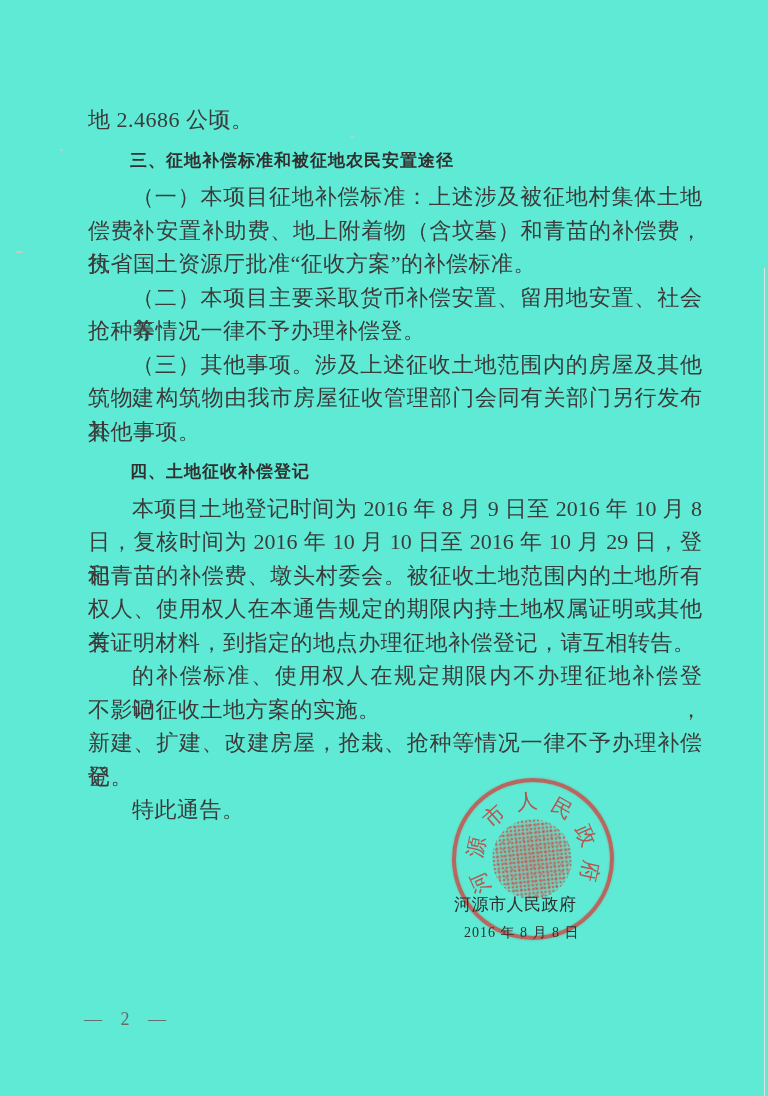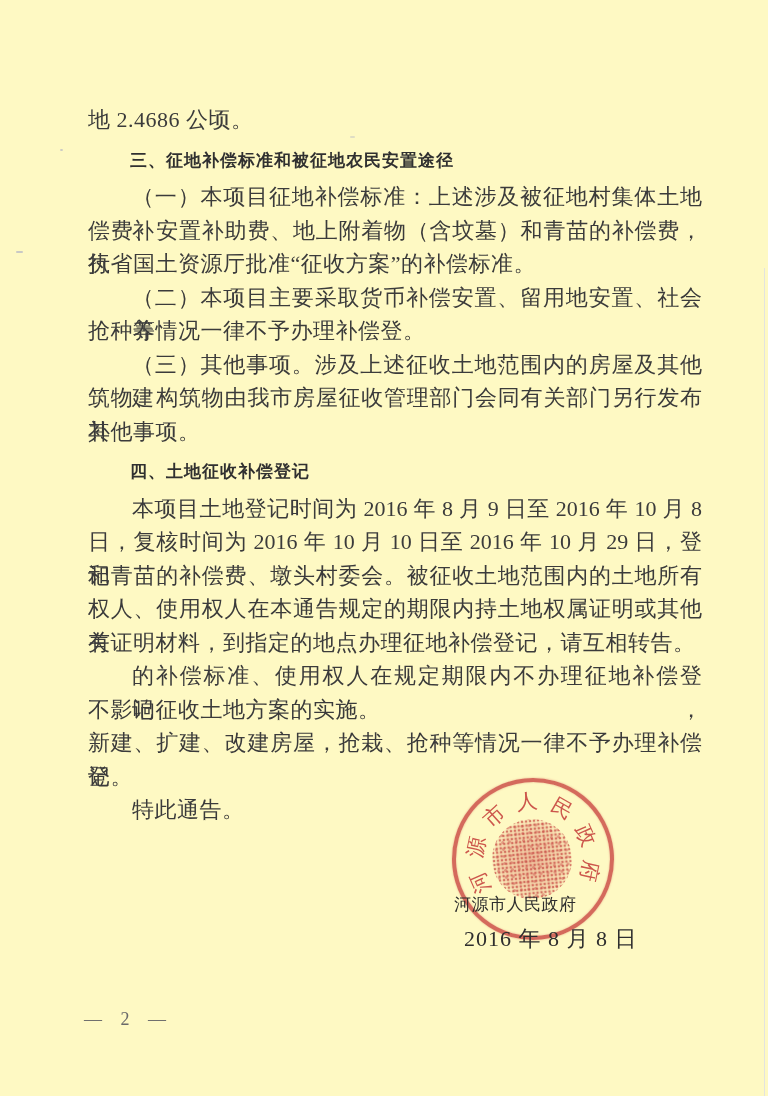--- a/index.html
+++ b/index.html
@@ -1,18 +1,18 @@
 <!DOCTYPE html>
 <html lang="zh"><head>
 <meta charset="utf-8">
 <style>
   html,body{margin:0;padding:0;background:#e8e8e8;}
   .page{
     position:relative;width:768px;height:1096px;margin:0 auto;
-    background:#fef9c3;overflow:hidden;
+    background:#5eead4;overflow:hidden;
     font-family:"Liberation Serif",serif;
   }
   
   .edge-line{position:absolute;left:764px;top:268px;width:1px;height:828px;background:#e3e3e0;}
   .speckle{position:absolute;background:#c9c9c5;border-radius:50%;}
   .sp1{left:60px;top:149px;width:3px;height:2px;}
   .sp2{left:16px;top:251px;width:7px;height:2px;border-radius:2px;}
   .sp3{left:350px;top:136px;width:5px;height:2px;opacity:.6;border-radius:2px;}
 
   
@@ -31,21 +31,21 @@
     font-size:17px;color:#303030;padding-left:42px;
     margin-top:7px;margin-bottom:3px;letter-spacing:1px;
   }
 
   
   .sig-issuer{
     position:absolute;left:454px;top:893px;font-size:17px;color:#2e2e2e;
     letter-spacing:0.5px;z-index:5;
   }
   .sig-date{
-    position:absolute;left:464px;top:924px;font-size:22px;color:#2e2e2e;
+    position:absolute;left:464px;top:924px;font-size:14px;color:#2e2e2e;
     letter-spacing:1px;z-index:5;
   }
 
   
   .seal{
     position:absolute;left:452px;top:778px;width:162px;height:162px;
     transform:rotate(-6deg);z-index:4;
   }
   .seal-ring{
     position:absolute;inset:0;border-radius:50%;

